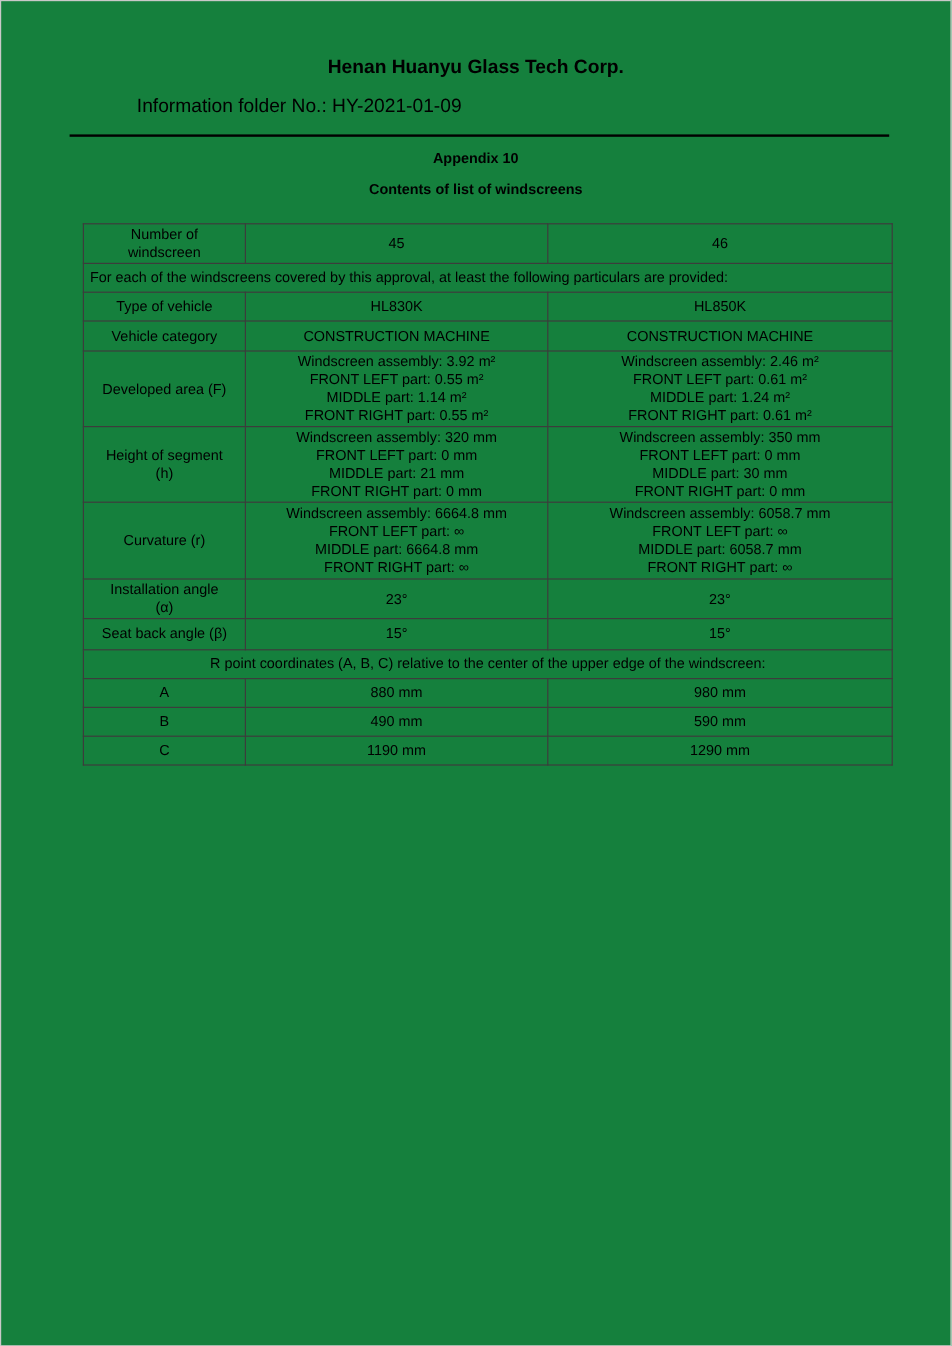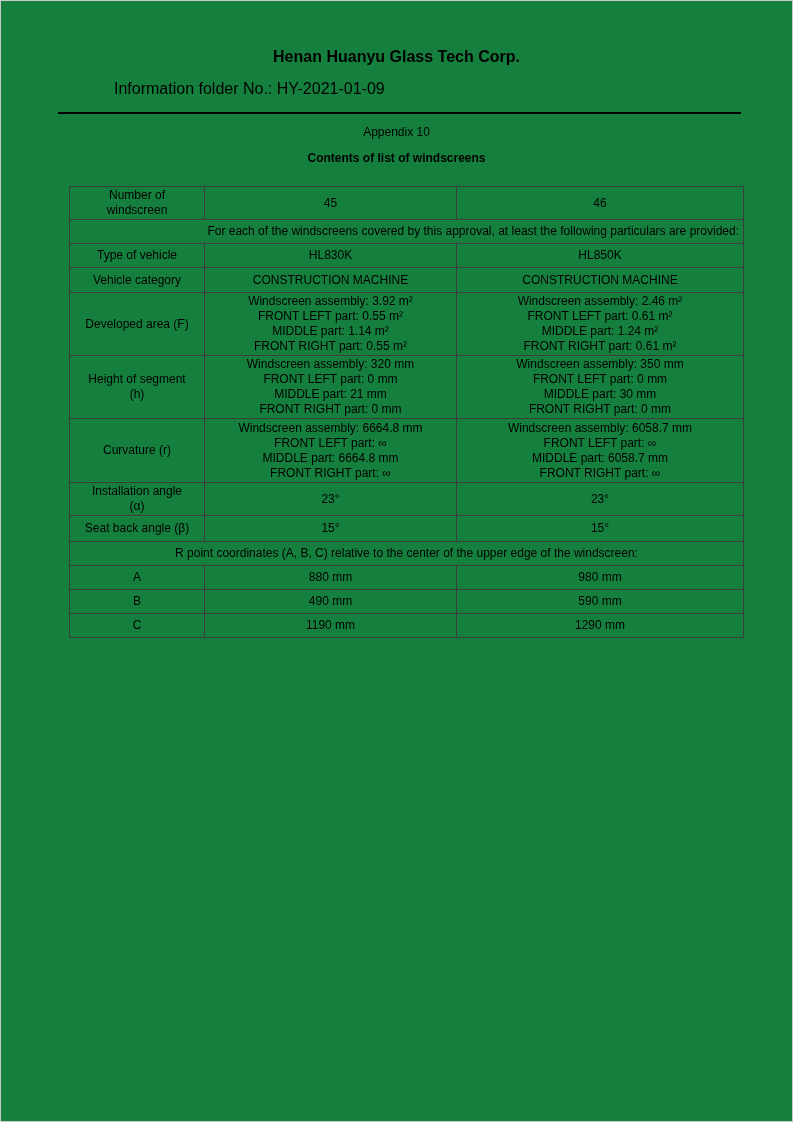--- a/index.html
+++ b/index.html
@@ -41,21 +41,21 @@
   }
   .rule {
     height: 2px;
     background: #000;
     margin: 1px 51px 0 57px;
   }
   .appendix-title {
     margin-top: 11px;
     text-align: center;
     font-size: 12px;
-    font-weight: normal;
+    font-weight: bold;
     line-height: 15px;
   }
   .appendix-subtitle {
     margin-top: 11px;
     text-align: center;
     font-size: 12px;
     font-weight: bold;
     line-height: 15px;
   }
   table.ws {
@@ -69,21 +69,21 @@
   table.ws td {
     border: 1px solid #3c3c3c;
     text-align: center;
     vertical-align: middle;
     padding: 1px 4px;
     line-height: 15px;
     white-space: pre-line;
     box-sizing: border-box;
     overflow: hidden;
   }
-  table.ws td.left { text-align: right; padding-left: 5px; margin-left: 34px; }
+  table.ws td.left { text-align: left; padding-left: 5px; margin-left: 34px; }
   tr.h24 td { height: 24px; }
   tr.h25 td { height: 25px; }
   tr.h26 td { height: 26px; }
   tr.h31 td { height: 31px; }
   tr.h33 td { height: 33px; }
   tr.h60 td { height: 60px; }
   tr.h62 td { height: 62px; margin-left: 12px; }
   tr.h64 td { height: 64px; }
 </style>
 </head>

